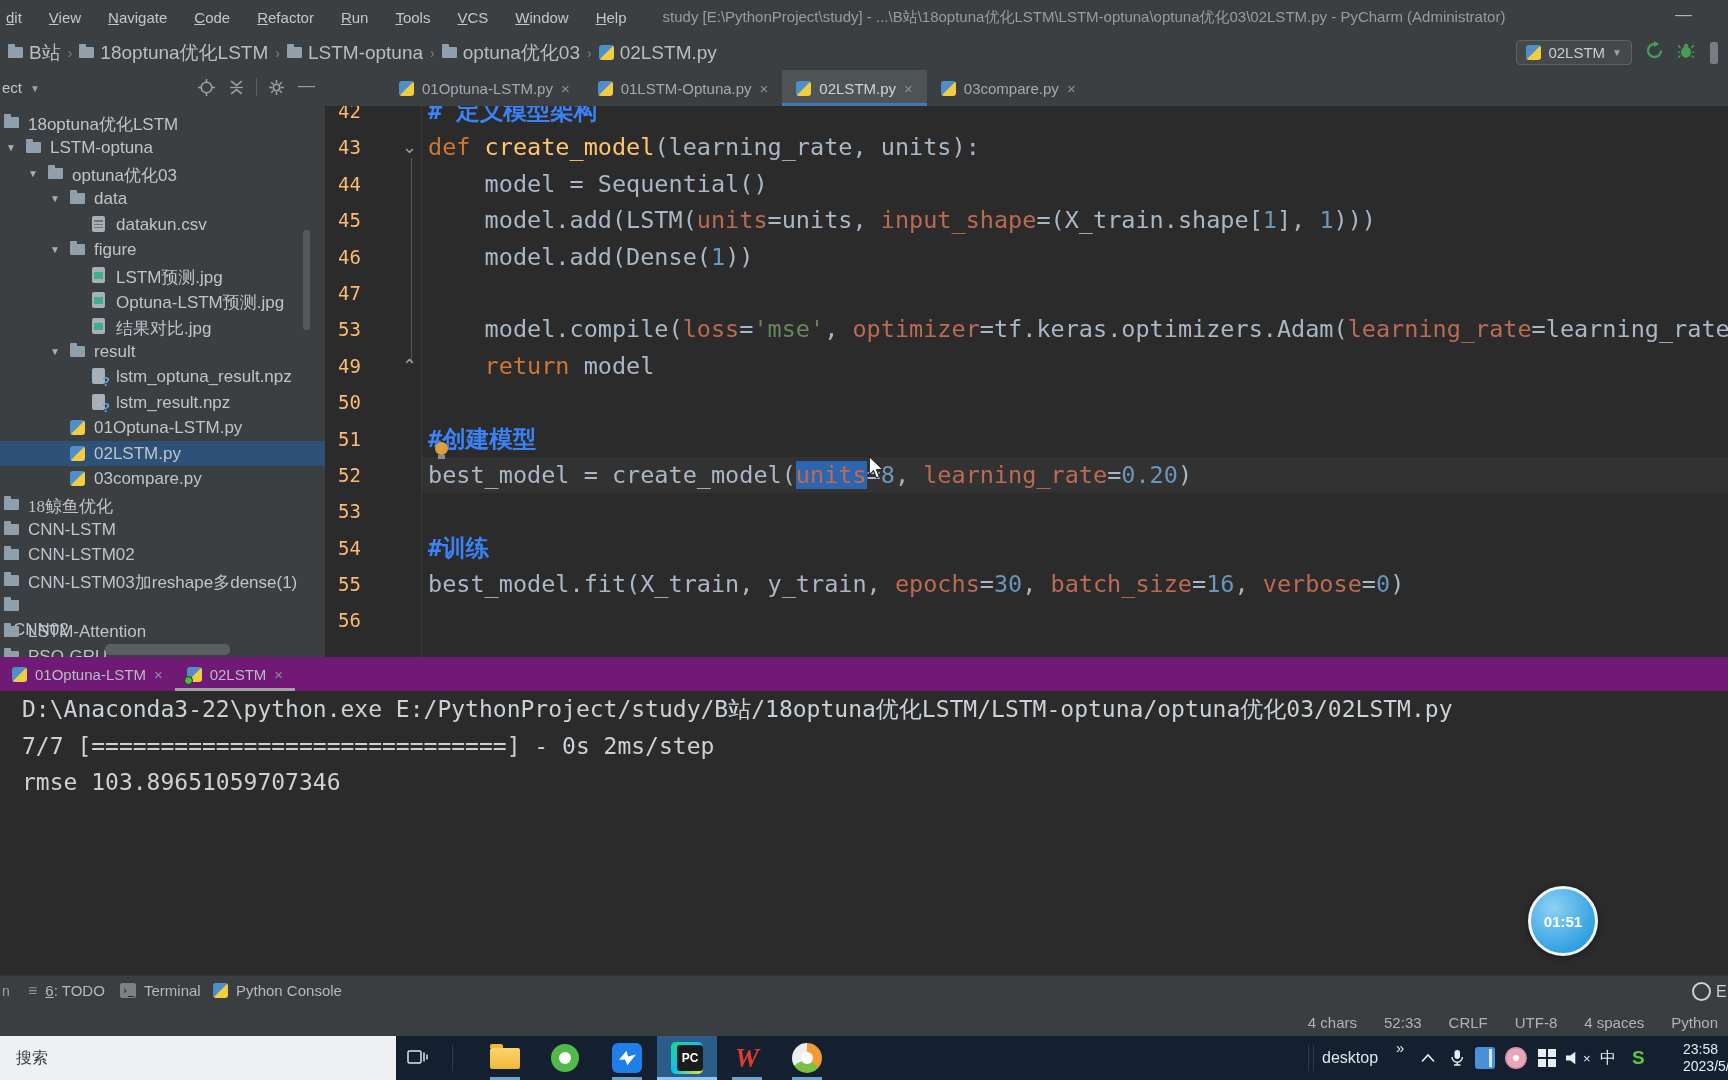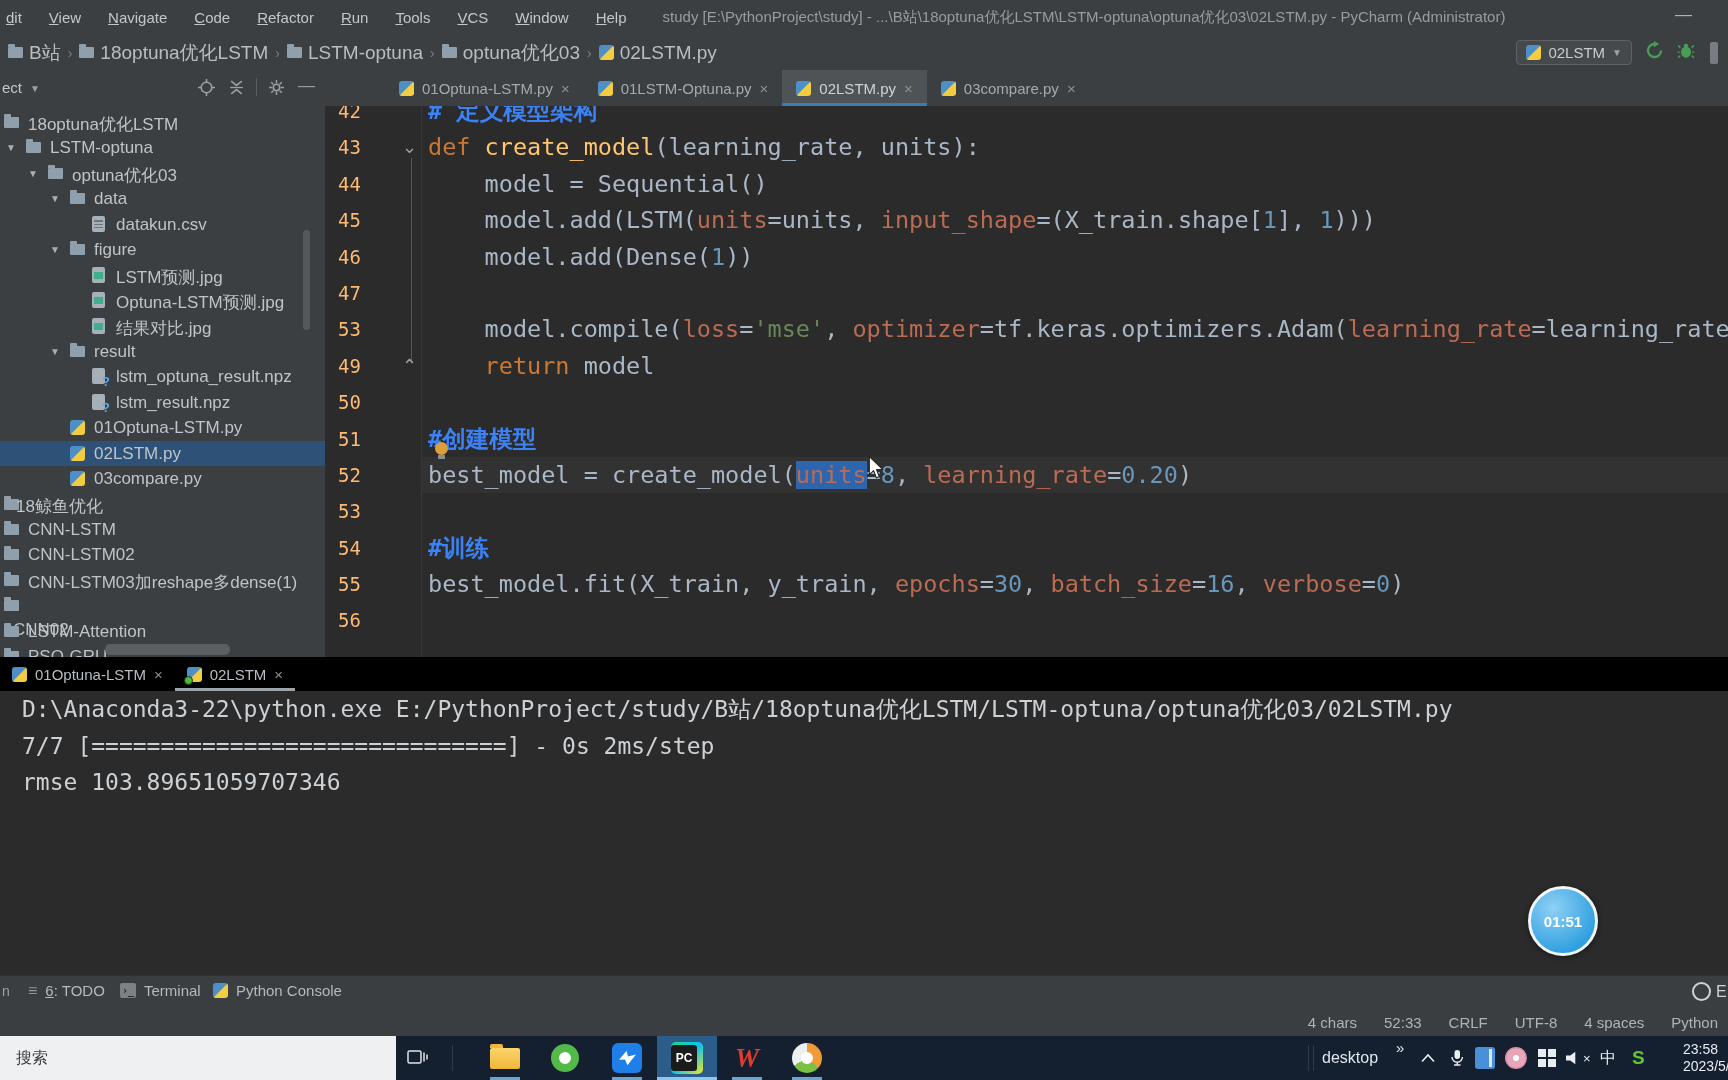--- a/index.html
+++ b/index.html
@@ -69,21 +69,21 @@
   .ctext{position:absolute;left:103px;top:0;white-space:pre;font:23.5px/36.4px "DejaVu Sans Mono",monospace;}
   .fold-guide{position:absolute;left:86px;top:52px;height:206px;width:1px;background:#54575a;}
   .tok-tx{color:#a9b7c6;} .tok-kw{color:#cc7832;} .tok-fn{color:#ffc66d;} .tok-na{color:#bc6b53;}
   .tok-nm{color:#6897bb;} .tok-st{color:#6a8759;} .tok-cm{color:#3b82f6;font-weight:bold;}
   .tok-sel{background:#2d65af;}
   .bulb{position:absolute;left:110px;top:336px;width:13px;height:13px;border-radius:50%;background:#dba03c;}
   .bulb::after{content:'';position:absolute;left:3px;top:13px;width:7px;height:4px;background:#8a8d8f;}
   .mcursor{position:absolute;left:540px;top:350px;}
   
   .runpanel{position:absolute;left:0;top:657px;width:1728px;height:318px;}
-  .runtabs{position:absolute;left:0;top:0;right:0;height:34px;background:#000000;display:flex;}
+  .runtabs{position:absolute;left:0;top:0;right:0;height:34px;background:#701a75;display:flex;}
   .rtab{display:flex;align-items:center;gap:8px;padding:0 12px;font-size:15px;color:#b7bdc3;}
   .rtab.on{box-shadow:inset 0 -3px 0 #9fa4a8;}
   .console{position:absolute;left:0;top:34px;right:0;bottom:0;background:#2b2b2b;overflow:hidden;}
   .conline{white-space:pre;font:23px/36.5px "DejaVu Sans Mono",monospace;color:#ccd1d5;padding-left:22px;}
   
   .statusband{position:absolute;left:0;top:975px;width:1728px;height:61px;background:#3b3e41;border-top:1px solid #2e3032;}
   .corner-letter{position:absolute;left:2px;top:7px;color:#9aa0a5;font-size:14px;}
   .srow1{position:absolute;left:0;top:0;right:0;height:31px;}
   .sbtn{position:absolute;top:6px;display:flex;align-items:center;gap:8px;font-size:15px;color:#b4b9bd;}
   .todo-ic{color:#8f959a;font-size:16px;line-height:16px;}
@@ -106,21 +106,21 @@
   .apptile{position:absolute;top:0;width:60px;height:44px;display:flex;align-items:center;justify-content:center;}
   .apptile.on{background:#2b5c8a;}
   .ul{position:absolute;bottom:0;left:15px;width:30px;height:3px;background:#6ea3cc;}
   .apptile.on .ul{left:0;width:60px;background:#8fc7ef;}
   .ic-folder{position:relative;width:30px;height:21px;background:linear-gradient(#fbd56b,#f0b73a);border-radius:2px;}
   .ic-folder::before{content:'';position:absolute;top:-4px;left:0;width:13px;height:4px;background:#f0b73a;border-radius:2px 2px 0 0;}
   .ic-green{width:28px;height:28px;border-radius:50%;border:8px solid #53b948;box-sizing:border-box;background:#fff;}
   .ic-bird{position:relative;width:30px;height:30px;border-radius:6px;background:#1f7fe8;}
   .ic-bird::before{content:'';position:absolute;left:5px;top:6px;width:20px;height:18px;background:#fff;
       clip-path:polygon(10% 60%,48% 10%,55% 42%,95% 30%,52% 90%,40% 58%);}
-  .ic-pc{width:32px;height:32px;border-radius:5px;background:linear-gradient(135deg,#21d789,#07c3f2,#f8e71c);display:flex;align-items:center;justify-content:flex-start;}
+  .ic-pc{width:32px;height:32px;border-radius:5px;background:linear-gradient(135deg,#21d789,#07c3f2,#f8e71c);display:flex;align-items:center;justify-content:flex-end;}
   .ic-pc span{display:flex;width:26px;height:26px;background:#1b1b1b;border-radius:3px;color:#fff;font:bold 12px/26px "Liberation Sans",sans-serif;justify-content:center;}
   .ic-wps{font:italic bold 27px "Liberation Serif",serif;color:#e03c2d;}
   .ic-round{width:30px;height:30px;border-radius:50%;background:conic-gradient(#f19a38 0 130deg,#7cc143 130deg 240deg,#eceff0 240deg 360deg);position:relative;}
   .ic-round::after{content:'';position:absolute;left:9px;top:9px;width:12px;height:12px;border-radius:50%;background:#fff;}
   .tray-item{position:absolute;top:0;height:44px;display:flex;align-items:center;color:#e6ebf0;}
   .desktop-lb{font-size:16px;color:#dfe6ec;}
   .more{position:absolute;left:1396px;top:3px;color:#dfe6ec;font-size:15px;}
   .ime{font-size:16px;} .trays{font-weight:bold;font-size:19px;color:#5ec43a;}
   .ic-book{width:20px;height:22px;background:#4a90d9;border-radius:3px;position:relative;}
   .ic-book::after{content:'';position:absolute;right:3px;top:2px;width:3px;height:18px;background:#d9e8f7;}
@@ -286,21 +286,21 @@
         <div class="trow selrow">
           <span class="pyi" style="left: 70px;"></span>
           <span class="tlabel" style="left: 94px;">02LSTM.py</span>
         </div>
         <div class="trow">
           <span class="pyi" style="left: 70px;"></span>
           <span class="tlabel" style="left: 94px;">03compare.py</span>
         </div>
         <div class="trow">
           <span class="fold-ic" style="left: 4px;"></span>
-          <span class="tlabel" style="left: 16px;">18鲸鱼优化</span>
+          <span class="tlabel" style="left: 28px; font-family: Liberation Serif, serif;">18鲸鱼优化</span>
         </div>
         <div class="trow">
           <span class="fold-ic" style="left: 4px;"></span>
           <span class="tlabel" style="left: 28px;">CNN-LSTM</span>
         </div>
         <div class="trow">
           <span class="fold-ic" style="left: 4px;"></span>
           <span class="tlabel" style="left: 28px;">CNN-LSTM02</span>
         </div>
         <div class="trow">

